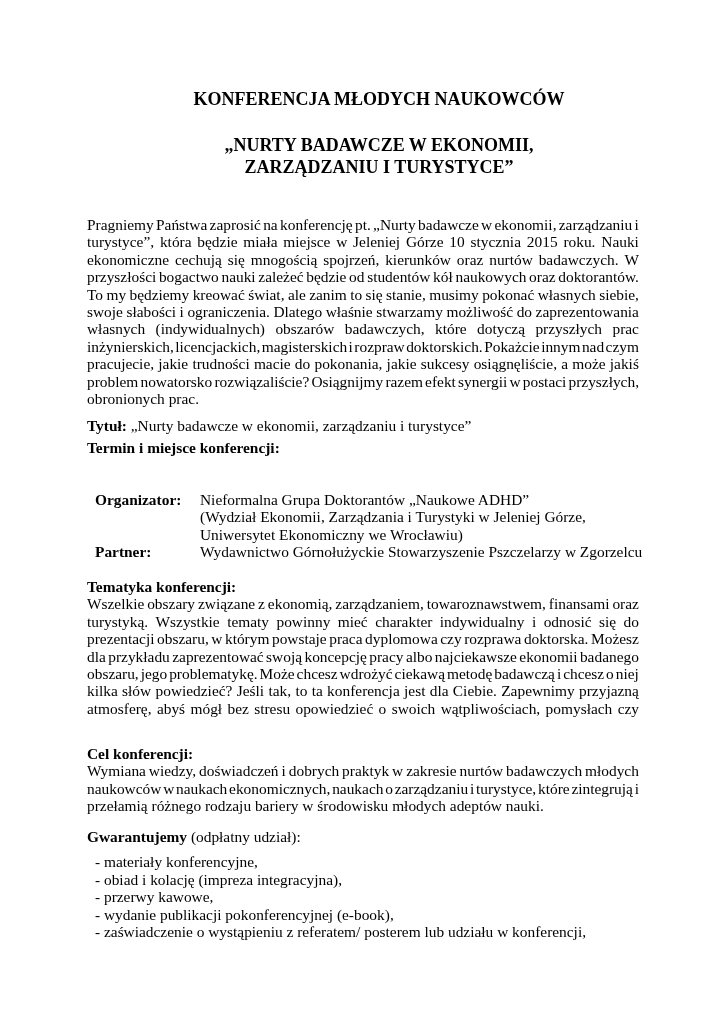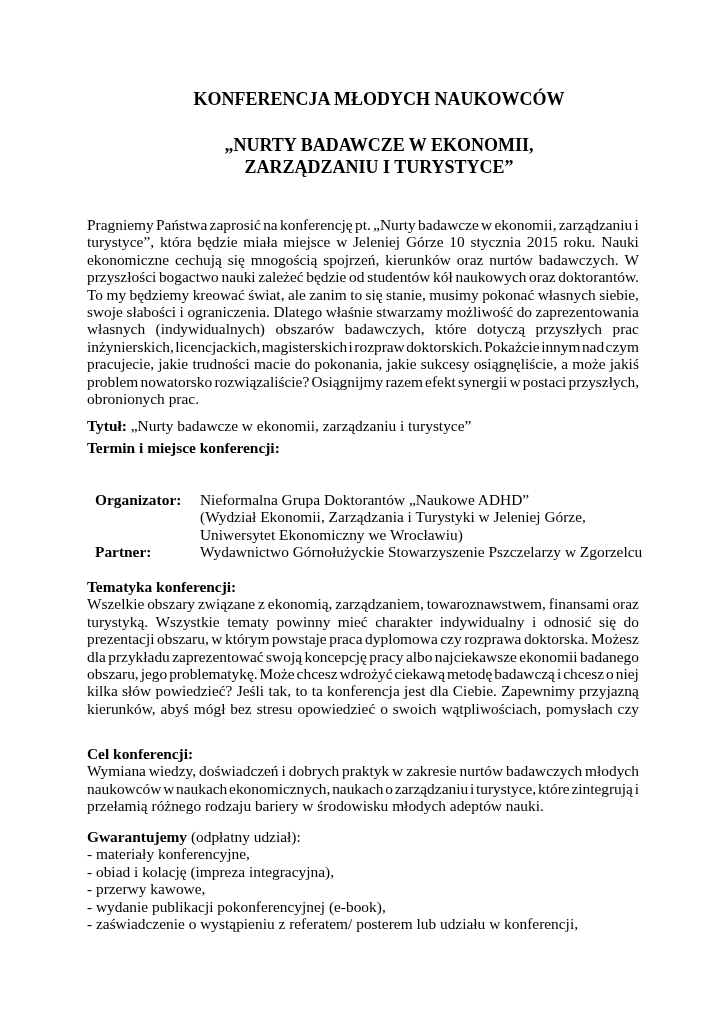--- a/index.html
+++ b/index.html
@@ -65,21 +65,21 @@
       position: absolute;
       left: 8px;
       font-weight: bold;
     }
     .row .value {
       position: absolute;
       left: 113px;
     }
     ul.bullets {
       list-style: none;
-      margin: 0;
+      margin: 8px;
       padding: 0;
     }
     ul.bullets li {
       height: 17.4px;
       white-space: nowrap;
     }
   </style>
 </head>
 <body>
 
@@ -326,21 +326,21 @@
         <span class="w">to</span>
         <span class="w">ta</span>
         <span class="w">konferencja</span>
         <span class="w">jest</span>
         <span class="w">dla</span>
         <span class="w">Ciebie.</span>
         <span class="w">Zapewnimy</span>
         <span class="w">przyjazną</span>
       </div>
     <div class="jline">
-        <span class="w">kierunków,</span>
+        <span class="w">atmosferę,</span>
         <span class="w">abyś</span>
         <span class="w">mógł</span>
         <span class="w">bez</span>
         <span class="w">stresu</span>
         <span class="w">opowiedzieć</span>
         <span class="w">o</span>
         <span class="w">swoich</span>
         <span class="w">wątpliwościach,</span>
         <span class="w">pomysłach</span>
         <span class="w">czy</span>

